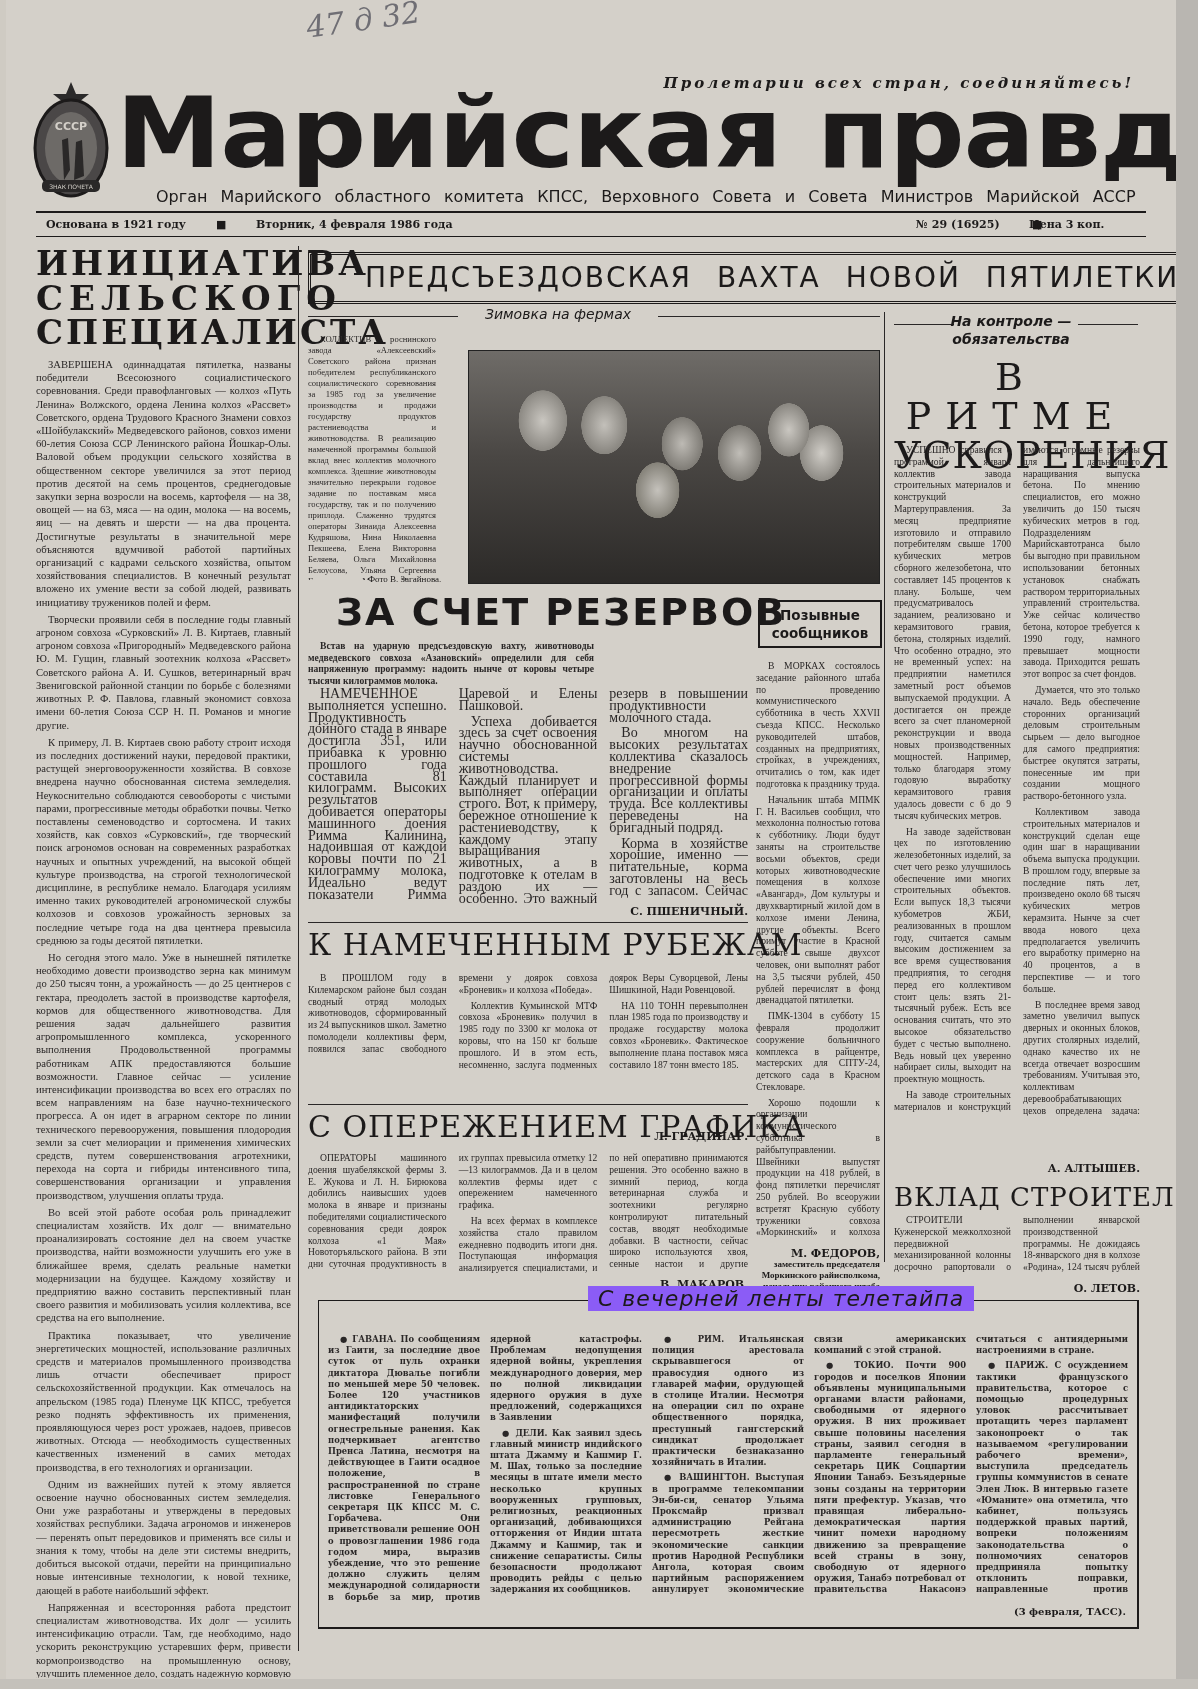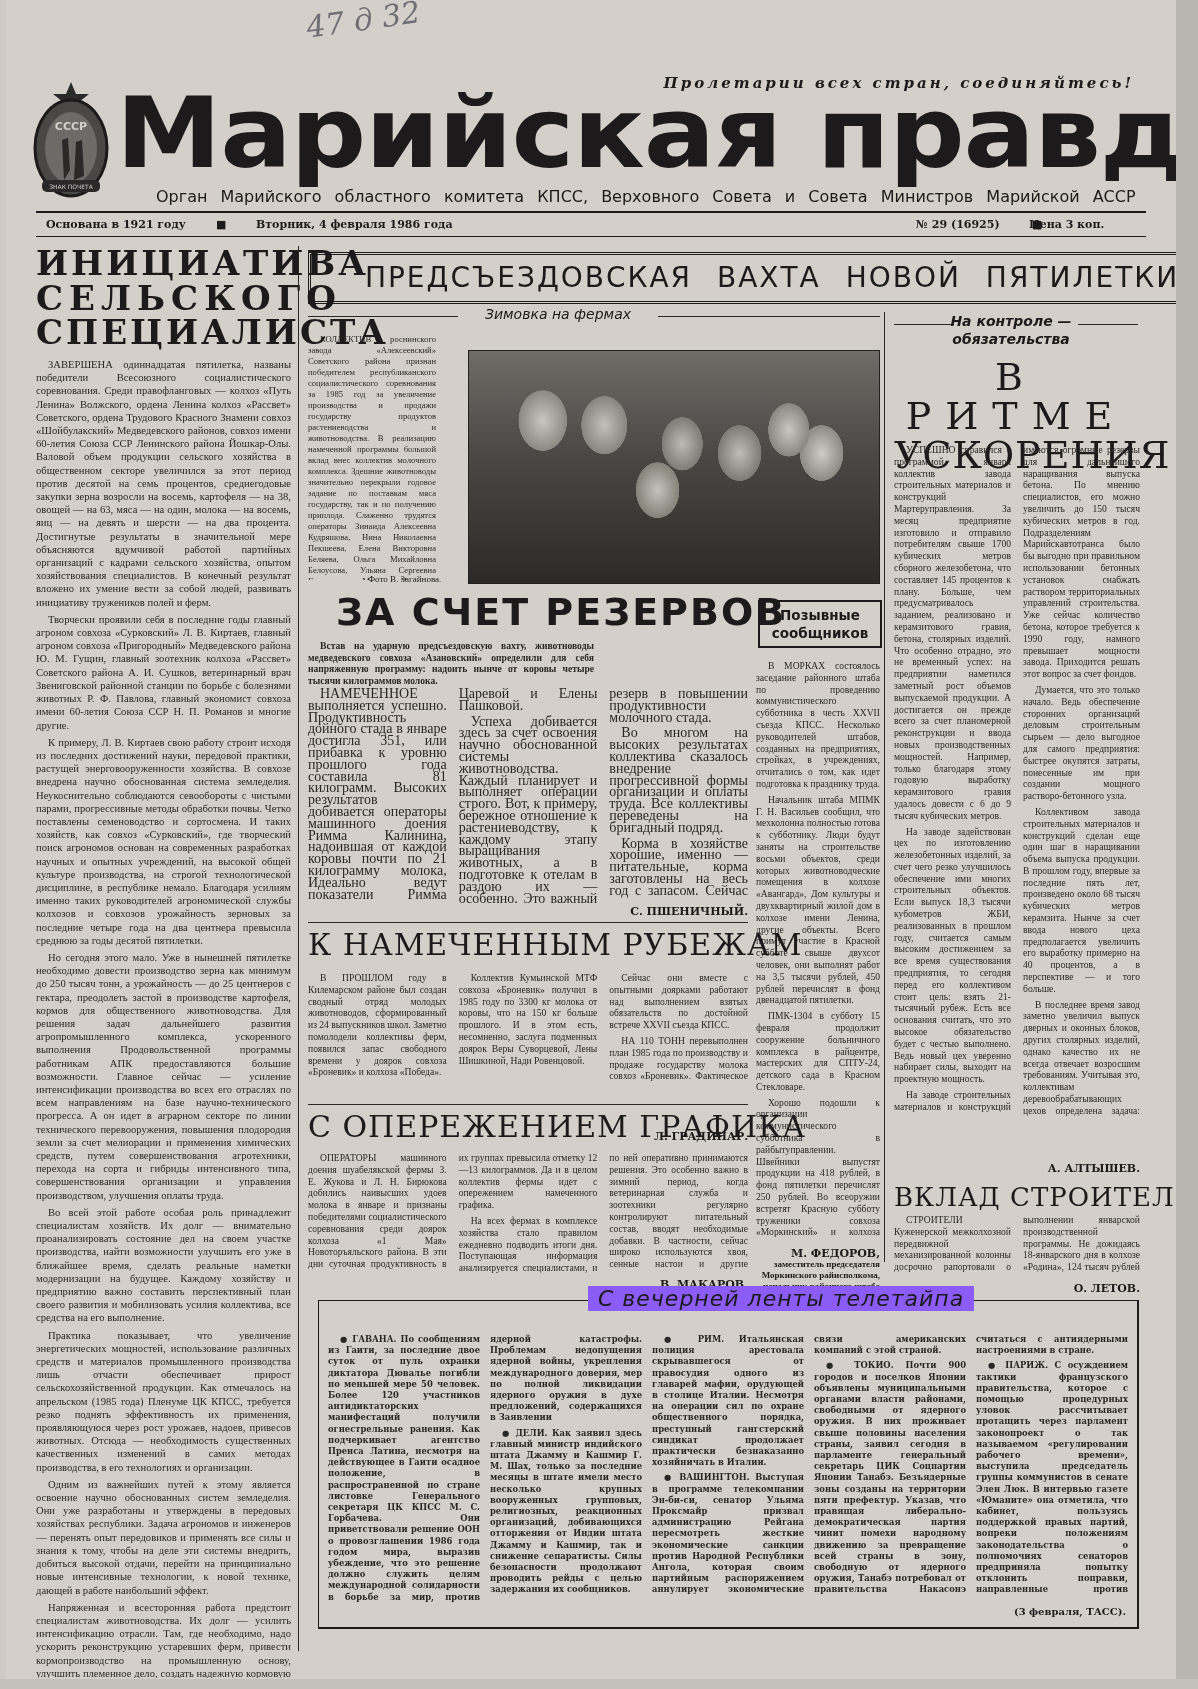--- a/index.html
+++ b/index.html
@@ -139,21 +139,20 @@
   <div class="abs" style="left:752px;top:1248px;width:122px;text-align:right;font-size:9px;line-height:11px;">
     <div class="sig">М. ФЕДОРОВ,</div>
     <div style="font-family:'Liberation Serif',serif;font-weight:bold;">заместитель председателя Моркинского райисполкома, начальник районного штаба по проведению субботника.</div>
   </div>
 
   <div class="hline" style="left:302px;top:922px;width:440px;"></div>
   <div class="abs hl" style="left:302px;top:930px;font-size:30px;letter-spacing:1px;white-space:nowrap;font-weight:normal;">К НАМЕЧЕННЫМ РУБЕЖАМ</div>
   <div class="abs body cols3" style="left:302px;top:972px;width:440px;height:112px;overflow:hidden;font-size:9.6px;line-height:11.8px;">
     <p>В ПРОШЛОМ году в Килемарском районе был создан сводный отряд молодых животноводов, сформированный из 24 выпускников школ. Заметно помолодели коллективы ферм, появился запас свободного времени у доярок совхоза «Броневик» и колхоза «Победа».</p>
     <p>Коллектив Кумьинской МТФ совхоза «Броневик» получил в 1985 году по 3300 кг молока от коровы, что на 150 кг больше прошлого. И в этом есть, несомненно, заслуга подменных доярок Веры Суворцевой, Лены Шишкиной, Нади Ровенцовой.</p>
-    <p>Сейчас они вместе с опытными доярками работают над выполнением взятых обязательств по достойной встрече XXVII съезда КПСС.</p>
     <p>НА 110 ТОНН перевыполнен план 1985 года по производству и продаже государству молока совхоз «Броневик». Фактическое выполнение плана поставок мяса составило 187 тонн вместо 185.</p>
 
   </div>
   <div class="abs sig" style="left:612px;top:1090px;width:130px;margin-top:40px;">Л. ГРАДИНАР.</div>
 
   <div class="hline" style="left:302px;top:1104px;width:440px;"></div>
   <div class="abs hl" style="left:302px;top:1112px;font-size:30px;letter-spacing:1px;white-space:nowrap;font-weight:normal;">С ОПЕРЕЖЕНИЕМ ГРАФИКА</div>
   <div class="abs body cols3" style="left:302px;top:1152px;width:440px;height:124px;overflow:hidden;font-size:9.6px;line-height:11.8px;">
     <p>ОПЕРАТОРЫ машинного доения шуабелякской фермы З. Е. Жукова и Л. Н. Бирюкова добились наивысших удоев молока в январе и признаны победителями социалистического соревнования среди доярок колхоза «1 Мая» Новоторъяльского района. В эти дни суточная продуктивность в их группах превысила отметку 12—13 килограммов. Да и в целом коллектив фермы идет с опережением намеченного графика.</p>
     <p>На всех фермах в комплексе хозяйства стало правилом ежедневно подводить итоги дня. Поступающая информация анализируется специалистами, и по ней оперативно принимаются решения. Это особенно важно в зимний период, когда ветеринарная служба и зоотехники регулярно контролируют питательный состав, вводят необходимые добавки. В частности, сейчас широко используются хвоя, сенные настои и другие витаминизированные препараты. Весь фураж поступает в кормушки в приготовленном виде. Это позволяет не только получать больше продукции, но и снижать затраты на ее производство.</p>

